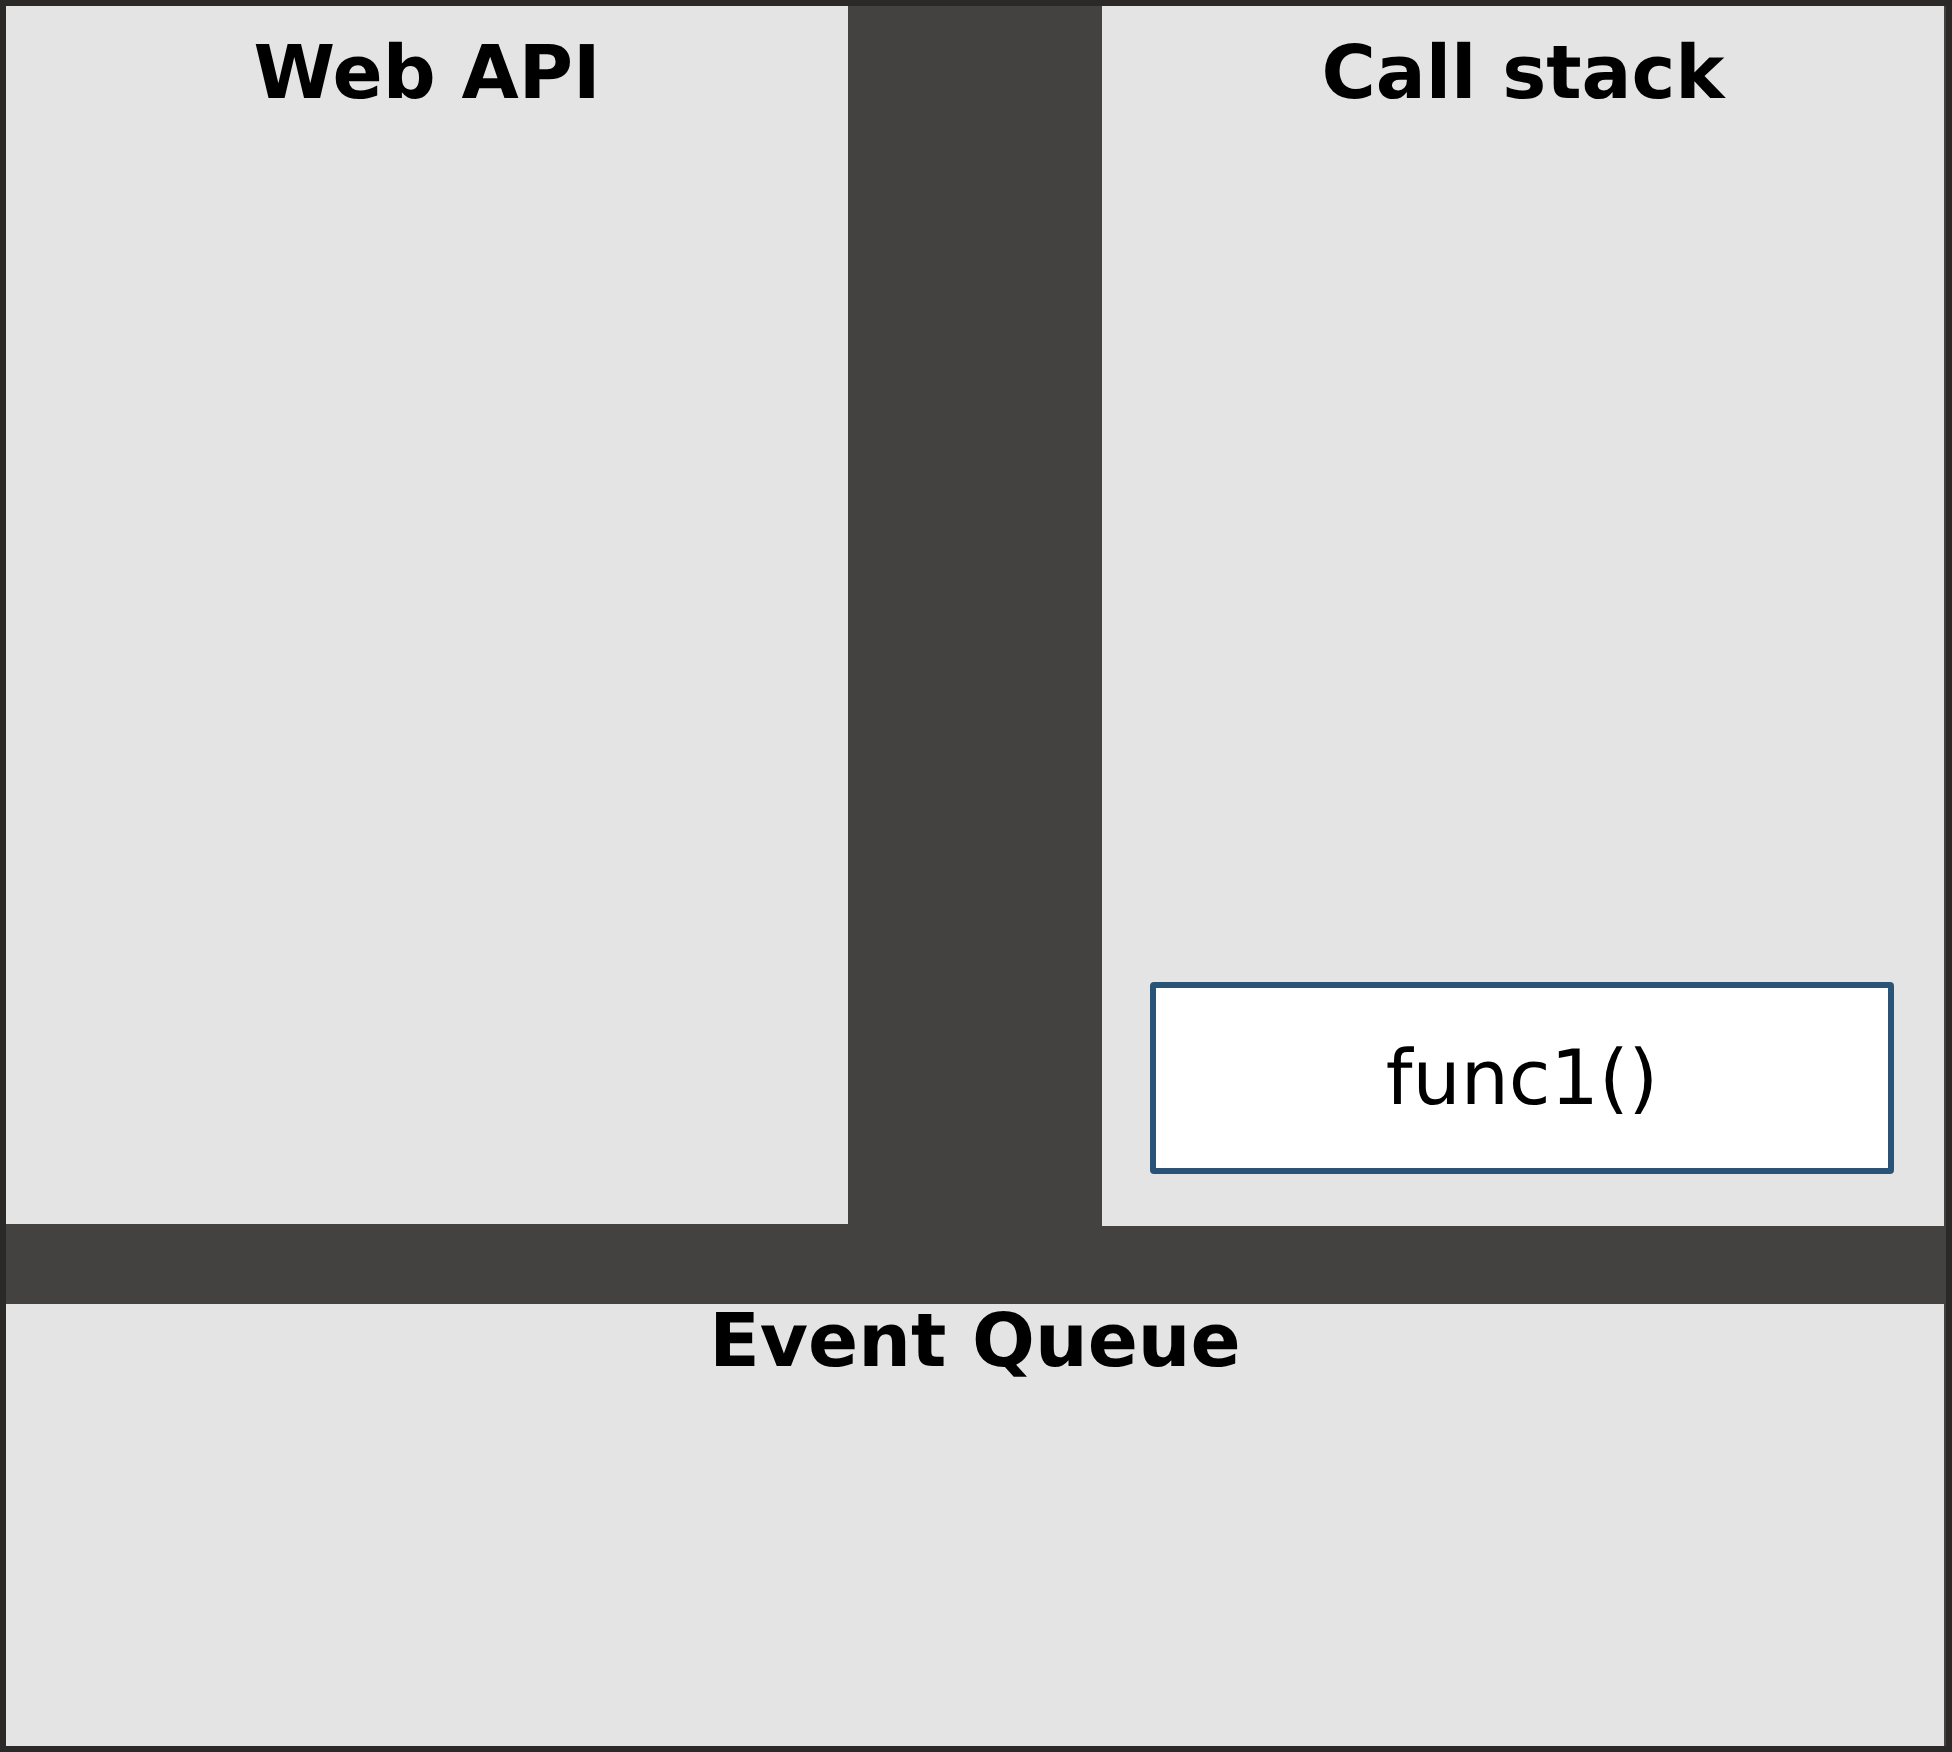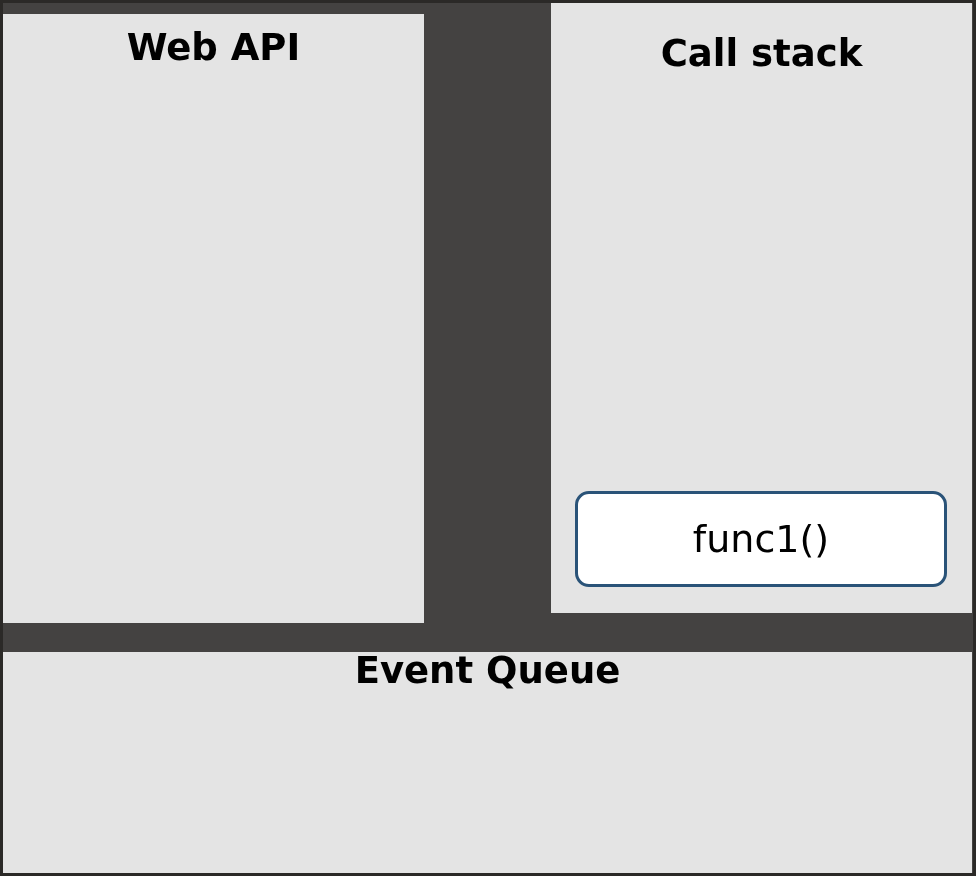--- a/index.html
+++ b/index.html
@@ -41,58 +41,58 @@
     color: #000000;
     font-family: "DejaVu Sans", sans-serif;
     letter-spacing: 0px;
     line-height: 1;
     white-space: nowrap;
   }
 
   
   #panel-webapi {
     left: 3px;
-    top: 14px;
+    top: 3px;
     width: 421px;
     height: 609px;
   }
   #panel-webapi .panel-title {
     font-size: 37px;
     margin-top: 15px;
   }
 
   
   #panel-callstack {
     left: 551px;
     top: 3px;
     width: 421px;
     height: 610px;
   }
   #panel-callstack .panel-title {
     font-size: 37px;
-    margin-top: 32px;
+    margin-top: 15px;
   }
 
   
   #panel-eventqueue {
     left: 3px;
     top: 652px;
     width: 969px;
     height: 221px;
   }
   #panel-eventqueue .panel-title {
     font-size: 37px;
   }
 
   
   .stack-frame {
     position: absolute;
     background: #ffffff;
     border: 3px solid #2a5378;
-    border-radius: 14px;
+    border-radius: 2px;
     box-sizing: border-box;
     display: flex;
     align-items: center;
     justify-content: center;
   }
   #frame-func1 {
     left: 24px;
     top: 488px;
     width: 372px;
     height: 96px;

